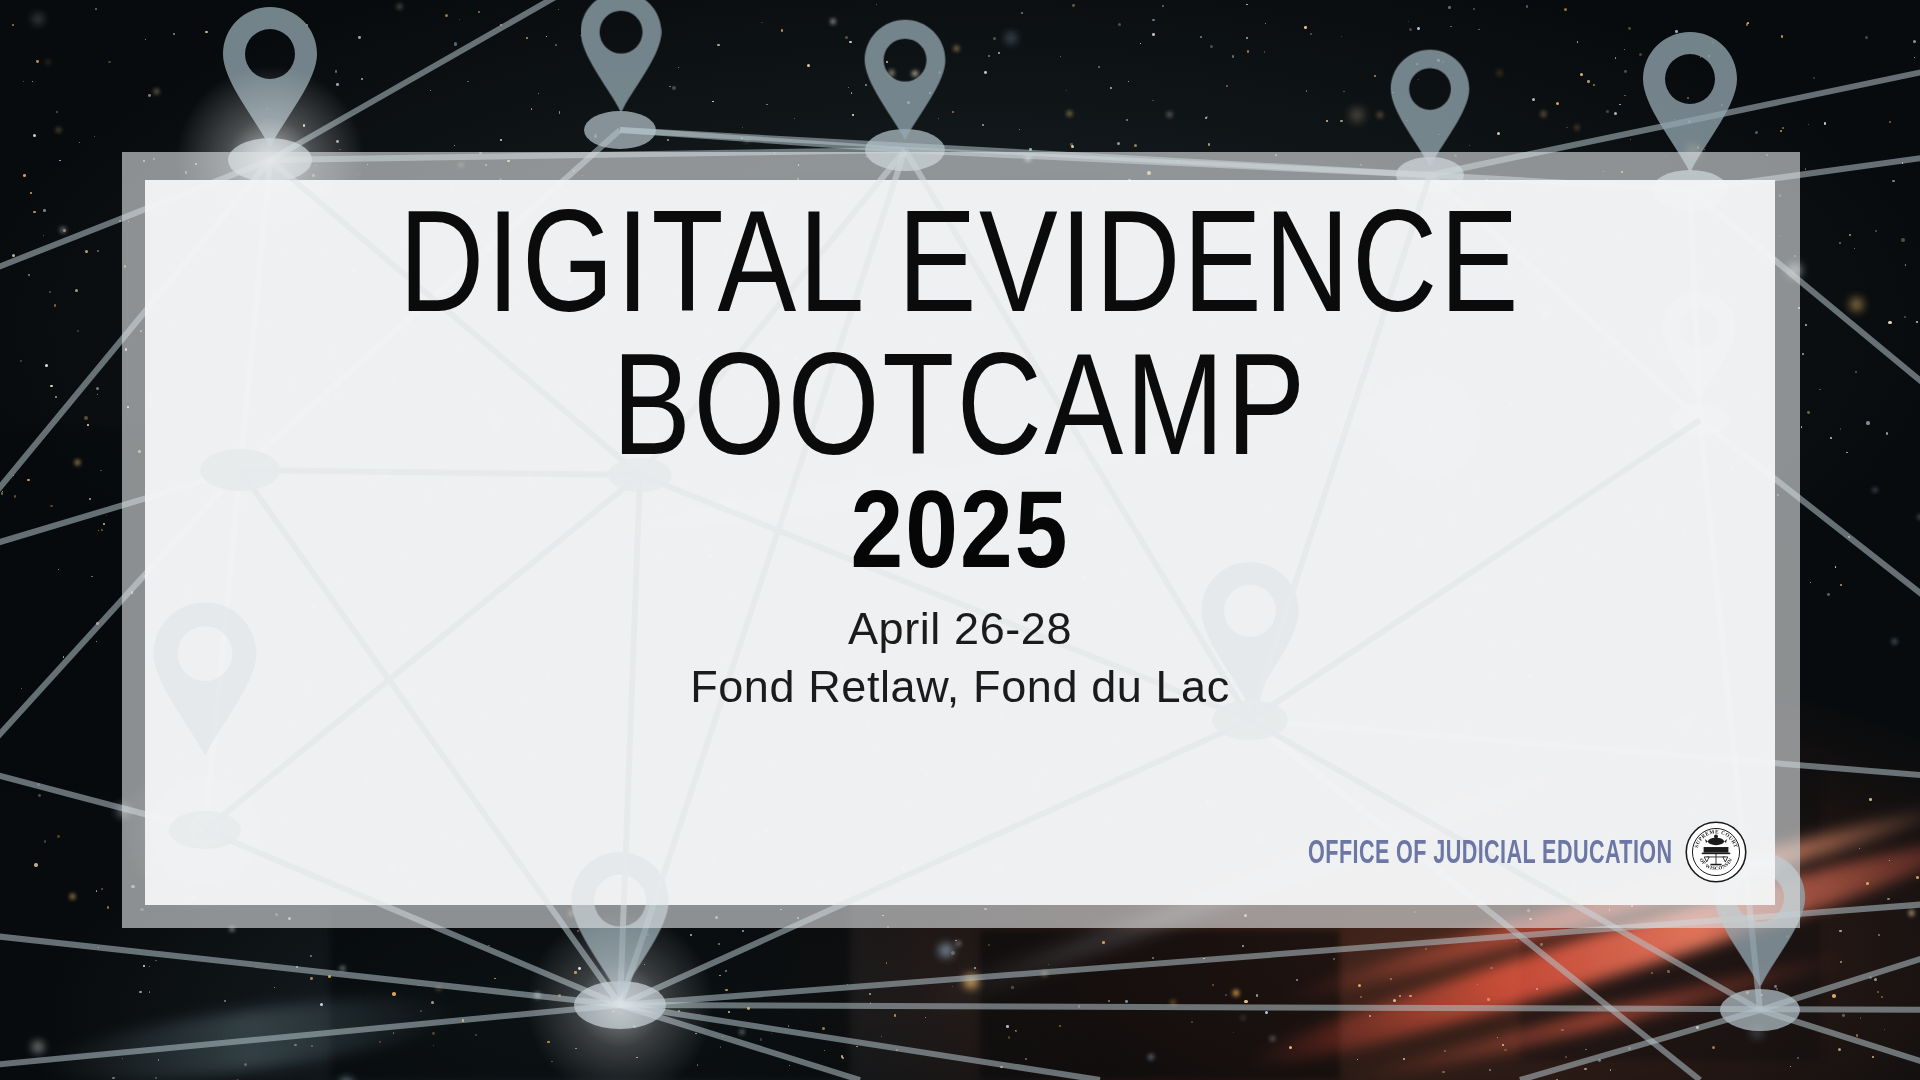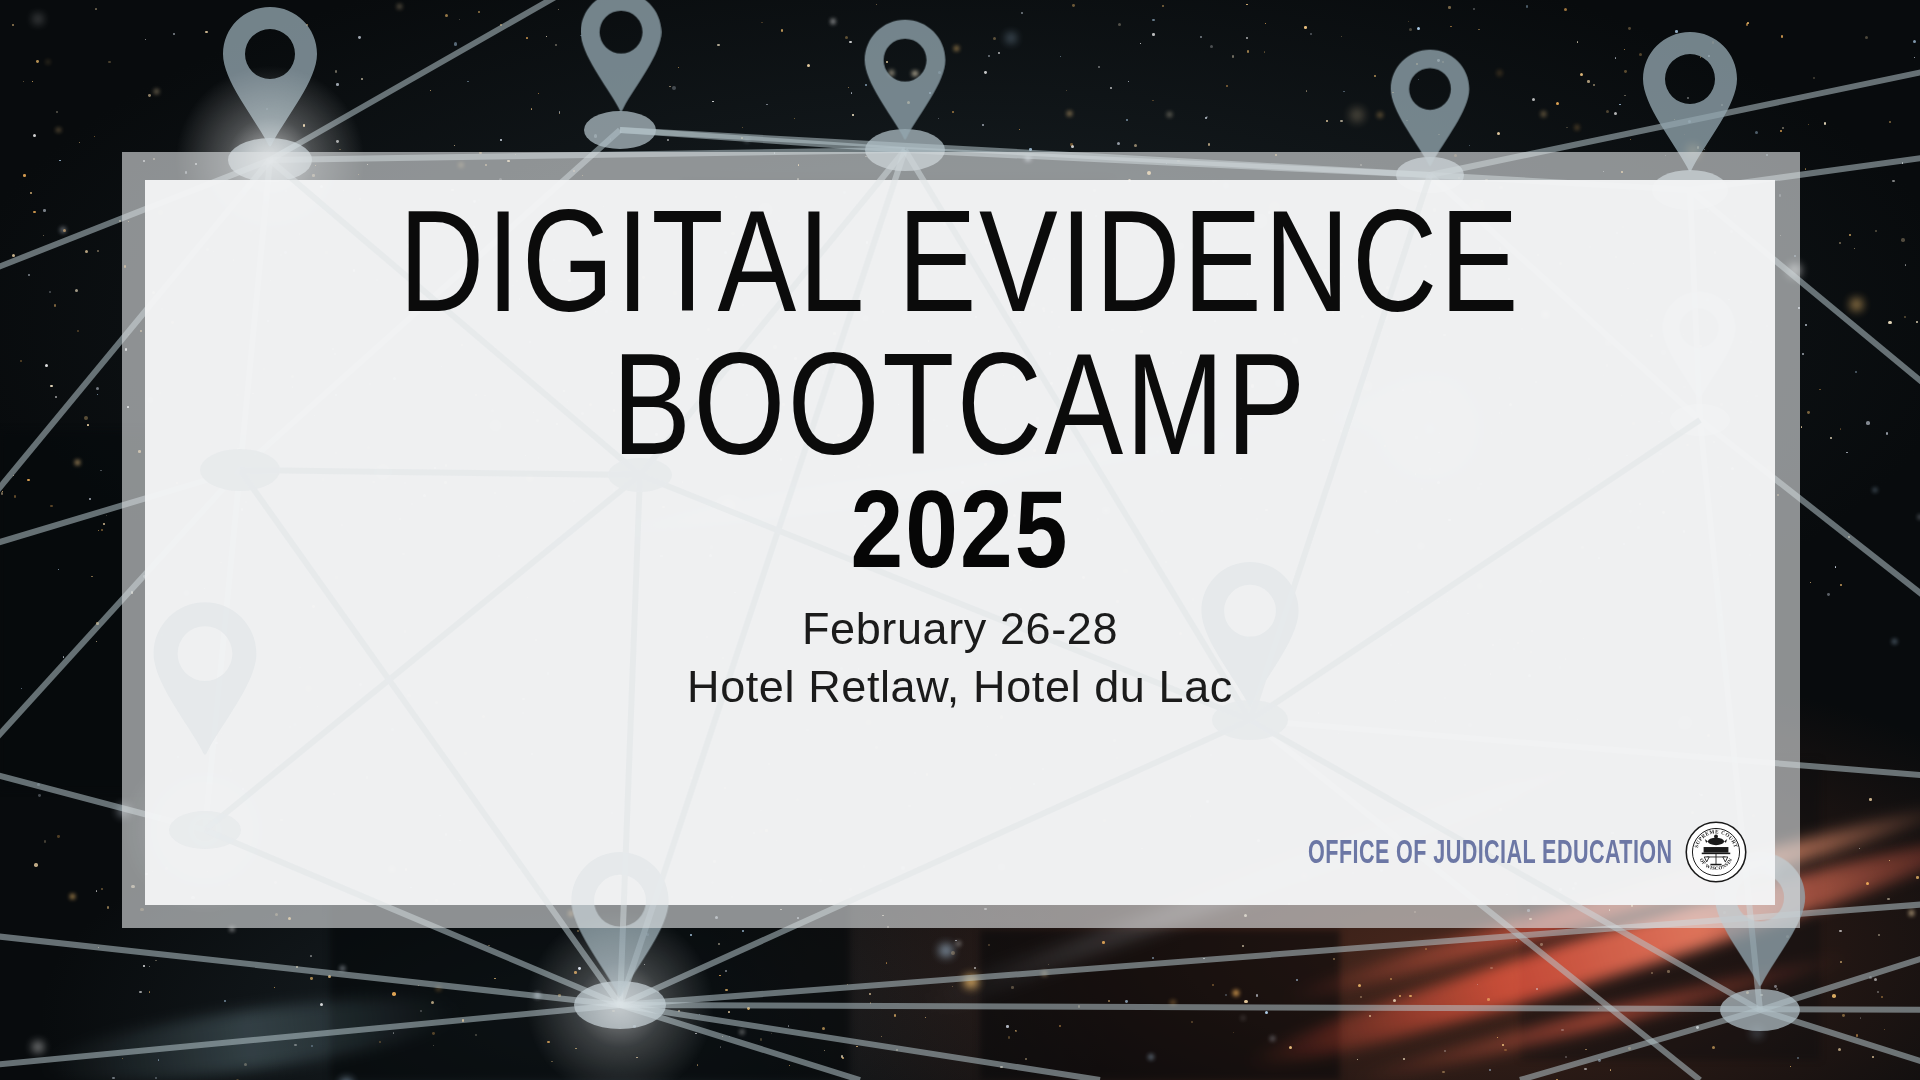--- a/index.html
+++ b/index.html
@@ -1485,22 +1485,22 @@
   </div>
 
   <div class="content">
 
     <div class="title-main">DIGITAL EVIDENCE
 BOOTCAMP</div>
 
     <div class="title-year">2025</div>
 
     <div class="event-lines">
-      <span class="ln">February 26-28</span>
-      <span class="ln">Hotel Retlaw, Hotel du Lac</span>
+      <span class="ln">April 26-28</span>
+      <span class="ln">Fond Retlaw, Fond du Lac</span>
     </div>
 
     <div class="logo-row">
       <div class="oje-text">OFFICE OF JUDICIAL EDUCATION</div>
 
       <div class="seal">
         <svg viewBox="0 0 100 100" width="62" height="62" xmlns="http://www.w3.org/2000/svg">
           <circle cx="50" cy="50" r="48" fill="#ffffff" stroke="#1a1a1a" stroke-width="2.5"></circle>
           <circle cx="50" cy="50" r="38" fill="#ffffff" stroke="#1a1a1a" stroke-width="1.6"></circle>
 

